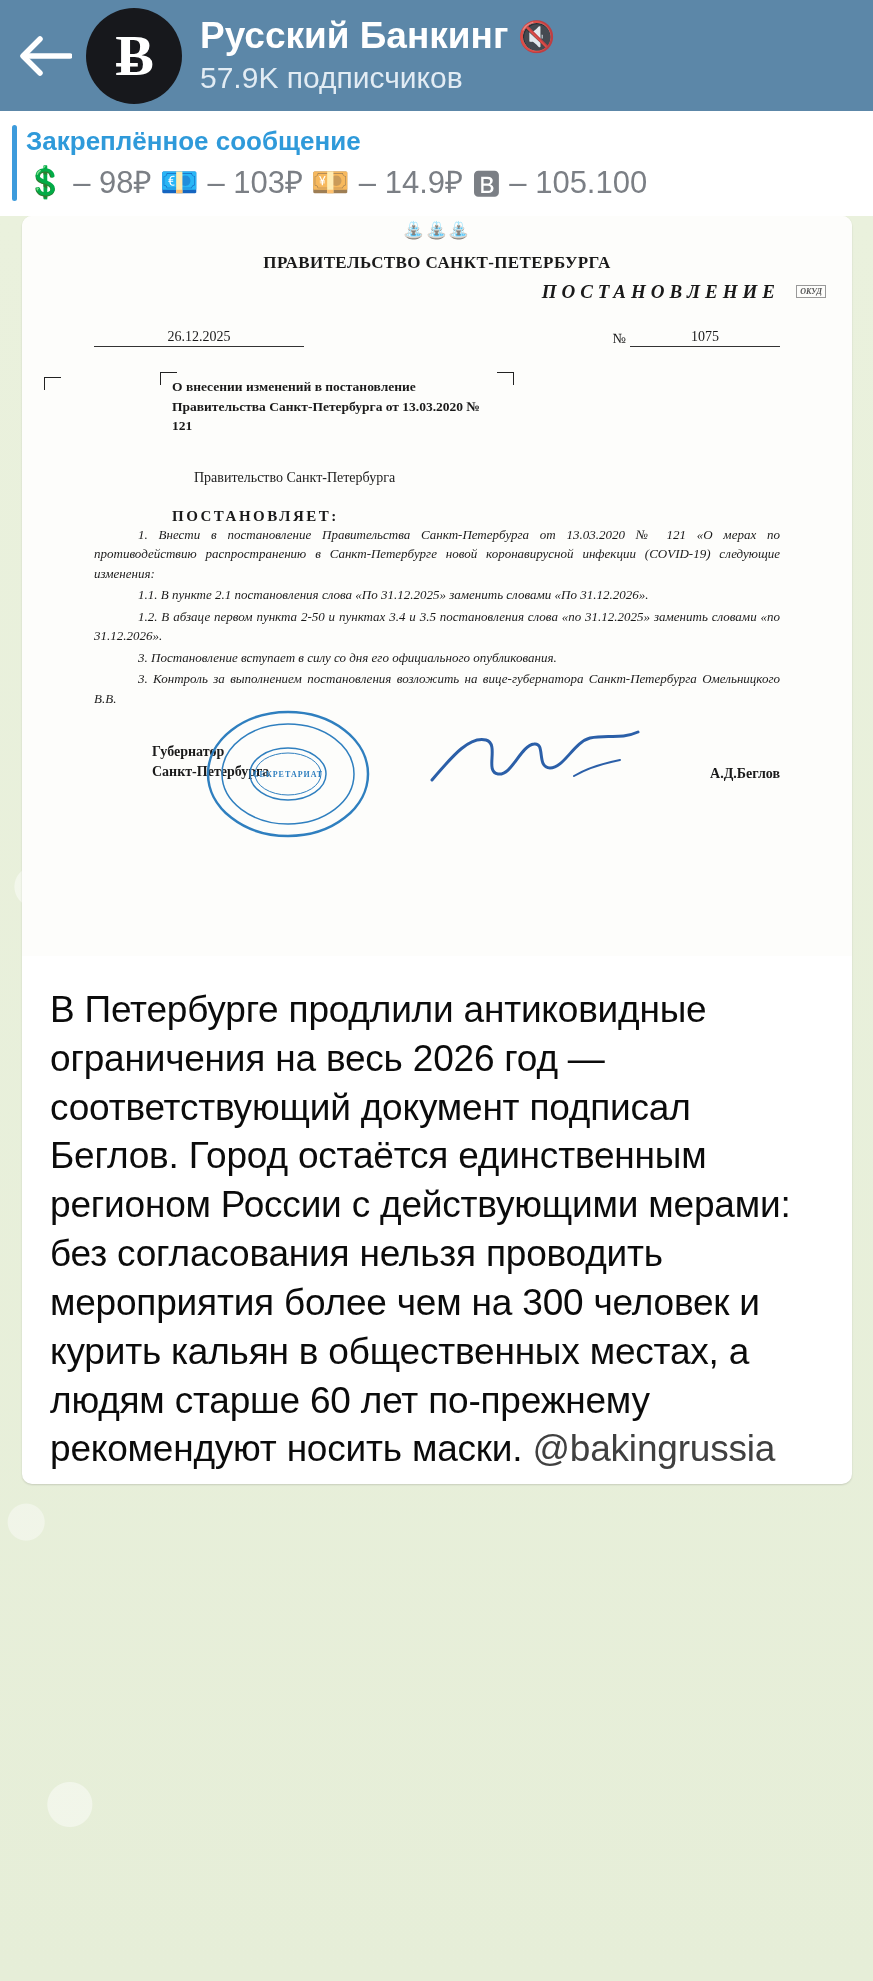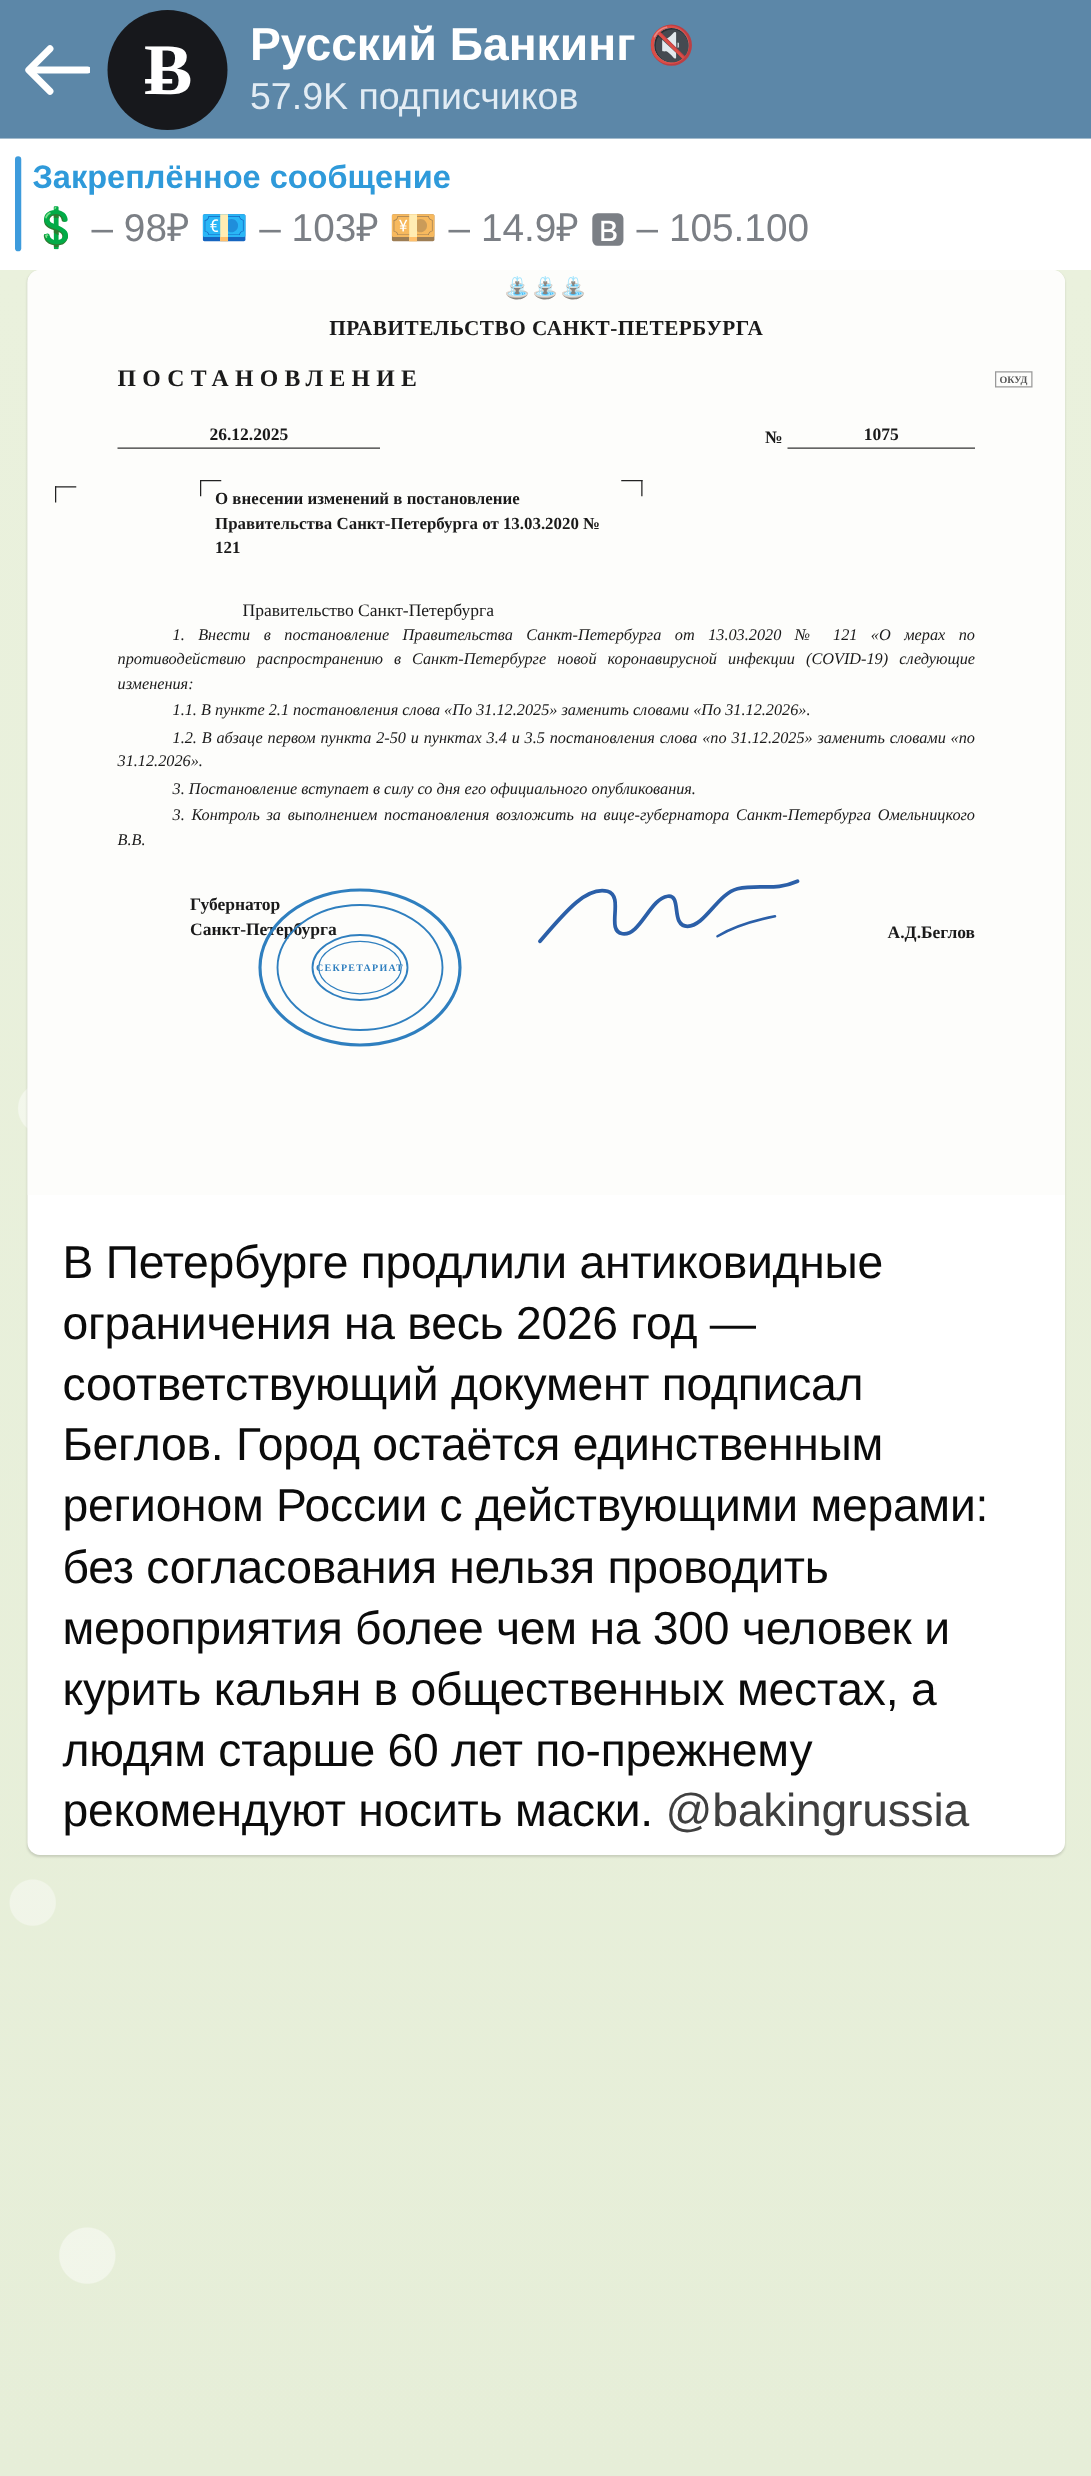--- a/index.html
+++ b/index.html
@@ -168,44 +168,44 @@
     line-height: 1;
   }
   .doc-gov {
     text-align: center;
     font-size: 17px;
     font-weight: bold;
     letter-spacing: .4px;
     margin-top: 14px;
   }
   .doc-kind {
-    text-align: left;
+    text-align: right;
     font-size: 19px;
     font-weight: bold;
     letter-spacing: 5px;
-    margin-top: 20px;
-    position: relative;
+    margin-top: 8px;
+    position: relative;
+    font-style: italic;
   }
   .doc-okud {
     position: absolute;
     right: -46px;
     top: 4px;
     font-size: 8px;
     color: #555;
     letter-spacing: 0;
     border: 1px solid #999;
     padding: 1px 3px;
   }
   .doc-line-row {
     display: flex;
     justify-content: space-between;
     align-items: flex-end;
     margin-top: 26px;
     font-size: 14px;
-    font-weight: bold;
   }
   .doc-date {
     width: 210px;
     border-bottom: 1px solid #333;
     text-align: center;
     padding-bottom: 1px;
   }
   .doc-num-wrap {
     display: flex;
     align-items: flex-end;
@@ -362,20 +362,21 @@
       </div>
 
       <div class="doc-subject">
         <span class="brk brk-tl"></span>
         <span class="brk brk-tr"></span>
         <span class="brk-far-l"></span>
         <span>О внесении изменений в постановление Правительства Санкт-Петербурга от 13.03.2020 № 121</span>
       </div>
 
       <div class="doc-org">Правительство Санкт-Петербурга</div>
+      <div class="doc-decides">ПОСТАНОВЛЯЕТ:</div>
 
       <div class="doc-body">
         <p>1. Внести в постановление Правительства Санкт-Петербурга от 13.03.2020 № 121 «О мерах по противодействию распространению в Санкт-Петербурге новой коронавирусной инфекции (COVID-19) следующие изменения:</p>
         <p>1.1. В пункте 2.1 постановления слова «По 31.12.2025» заменить словами «По 31.12.2026».</p>
         <p>1.2. В абзаце первом пункта 2-50 и пунктах 3.4 и 3.5 постановления слова «по 31.12.2025» заменить словами «по 31.12.2026».</p>
         <p>3. Постановление вступает в силу со дня его официального опубликования.</p>
         <p>3. Контроль за выполнением постановления возложить на вице-губернатора Санкт-Петербурга Омельницкого В.В.</p>
       </div>
 
       <div class="doc-sign">

